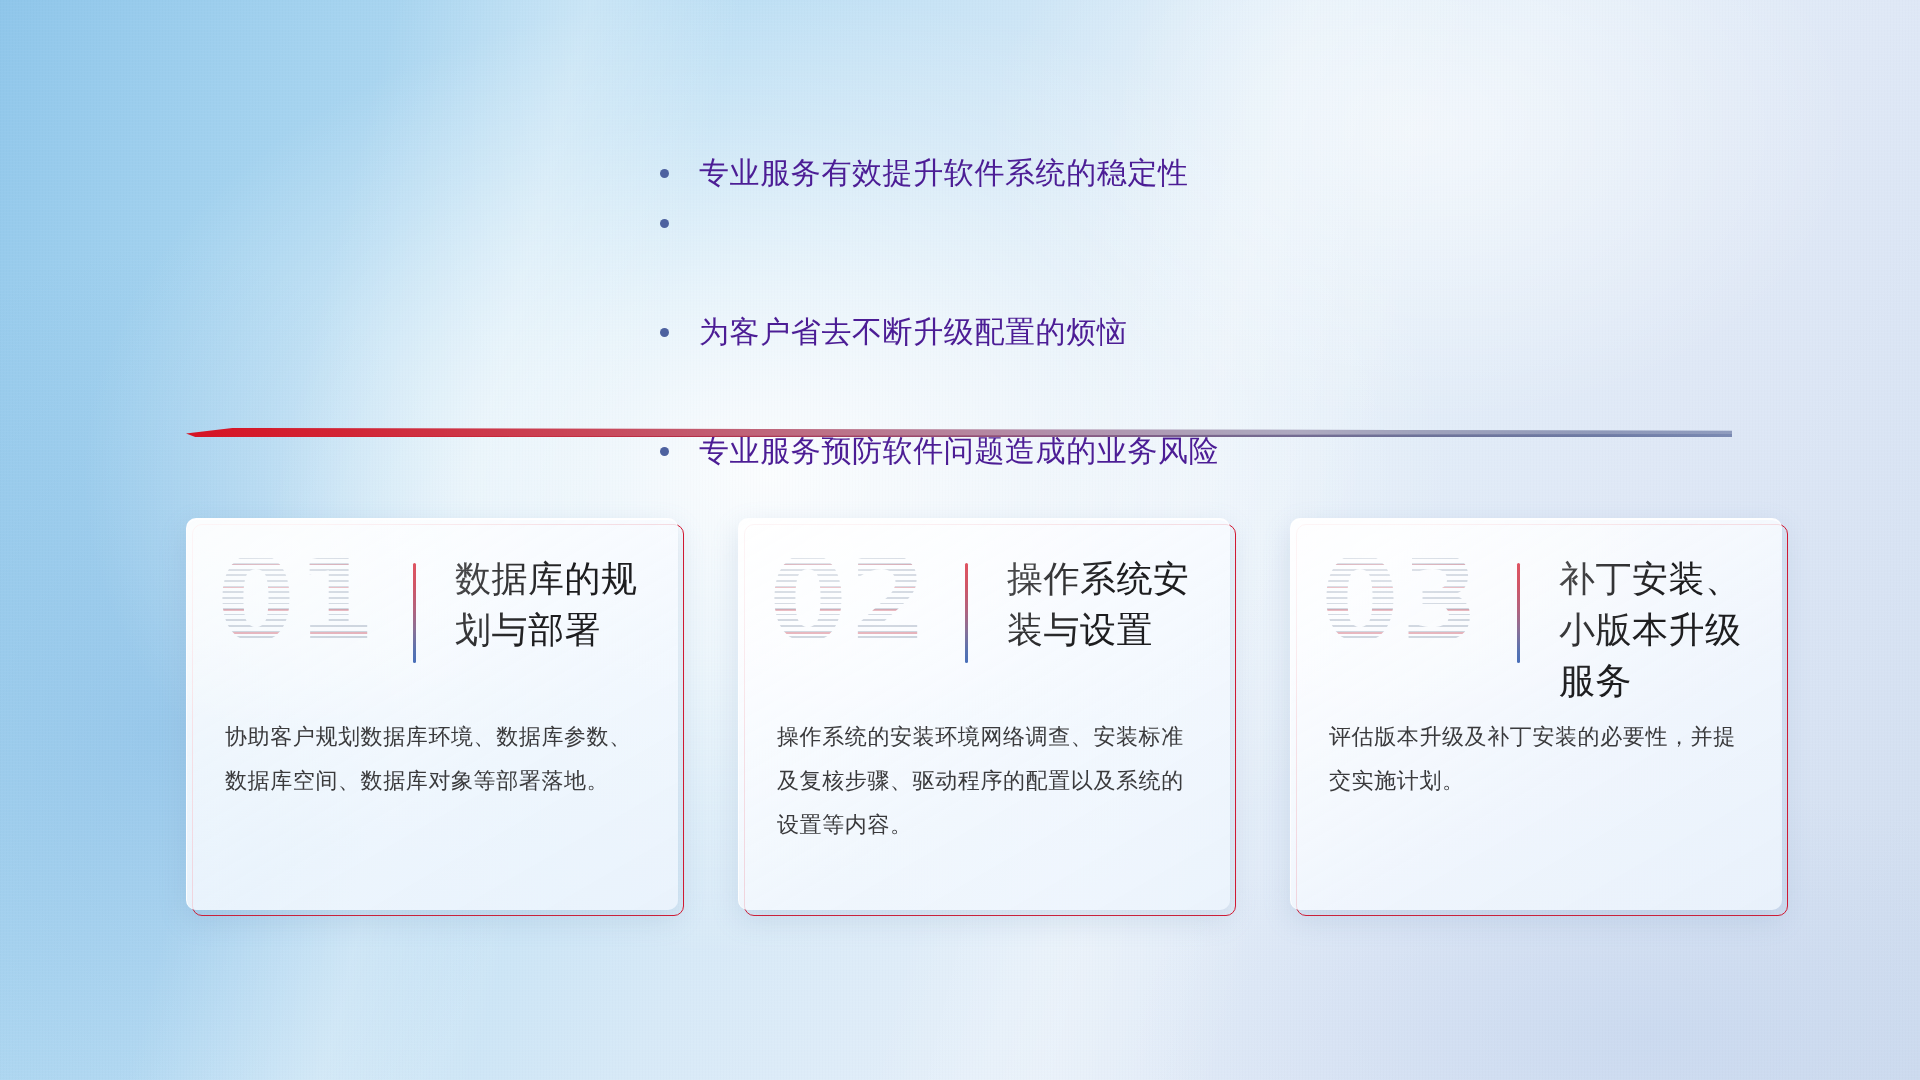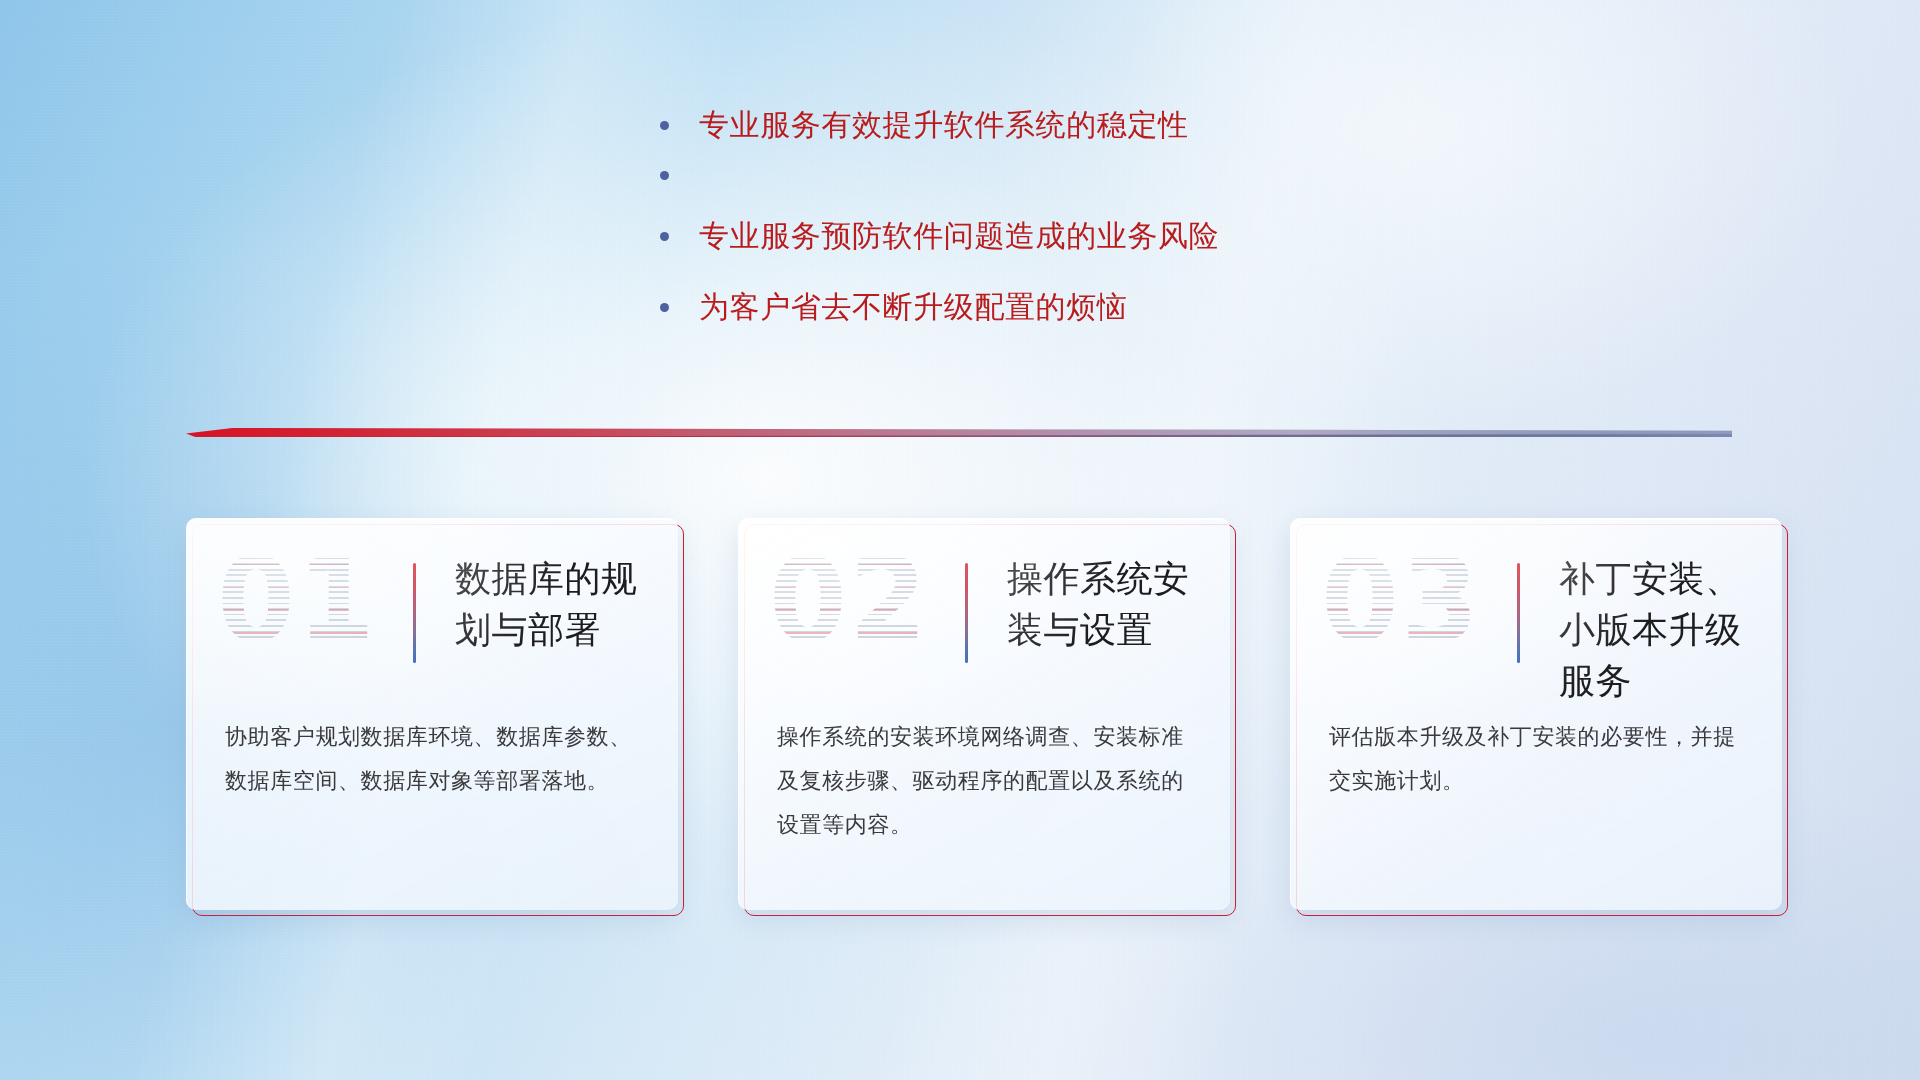--- a/index.html
+++ b/index.html
@@ -54,22 +54,22 @@
   .bullet{
     display:flex;align-items:baseline;gap:30px;
     margin-bottom:31px;
   }
   .bullet-dot{
     width:9px;height:9px;border-radius:50%;
     background:#4d619f;flex:0 0 auto;
     transform:translateY(-5px);
   }
   .bullet-text{
-    font-size:30px;line-height:1.34;color:#b91c1c;
-    letter-spacing:.6px;font-weight:400;white-space:nowrap;
+    font-size:30px;line-height:1.34;color:#4c1d95;
+    letter-spacing:.6px;font-weight:400;white-space:nowrap;margin-top:48px;
   }
 
   
   .divider-wrap{
     position:absolute;left:186px;top:428px;width:1546px;height:12px;
   }
   .divider{
     position:absolute;left:0;top:0;width:100%;height:9px;
     background:linear-gradient(90deg,
       #d61324 0%, #cf1527 10%, #bf2339 26%, #a4405e 42%,
@@ -185,26 +185,26 @@
     <span class="bullet-dot"></span>
     <span class="bullet-text">专业服务有效提升软件系统的稳定性</span>
   </div>
 
   <div class="bullet">
     <span class="bullet-dot"></span>
   </div>
 
   <div class="bullet">
     <span class="bullet-dot"></span>
+    <span class="bullet-text">为客户省去不断升级配置的烦恼</span>
+  </div>
+
+  <div class="bullet">
+    <span class="bullet-dot"></span>
     <span class="bullet-text">专业服务预防软件问题造成的业务风险</span>
-  </div>
-
-  <div class="bullet">
-    <span class="bullet-dot"></span>
-    <span class="bullet-text">为客户省去不断升级配置的烦恼</span>
   </div>
 
 </div>
 
 <div class="divider-wrap">
   <div class="divider"></div>
   <div class="divider-shine"></div>
 </div>
 
 <div class="cards">

